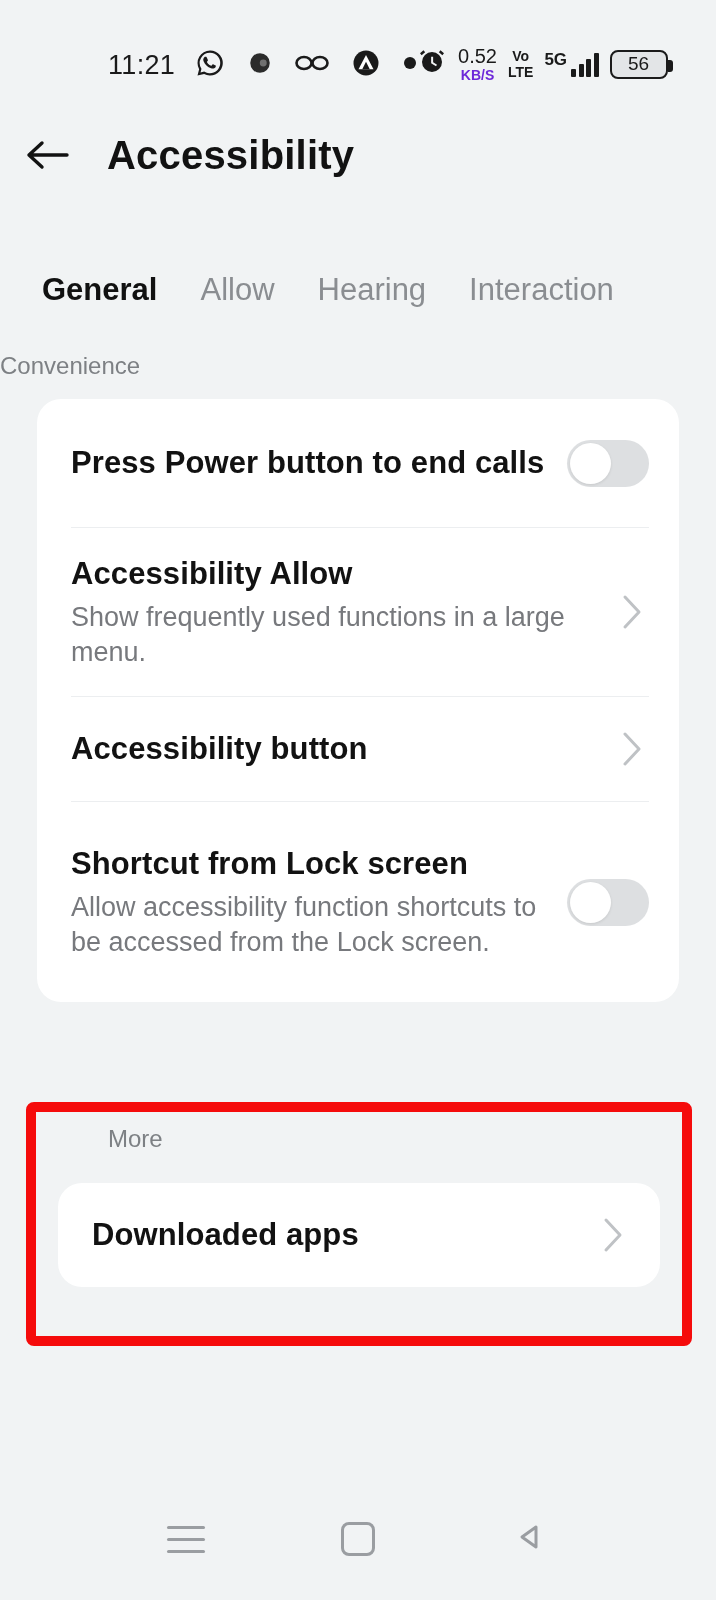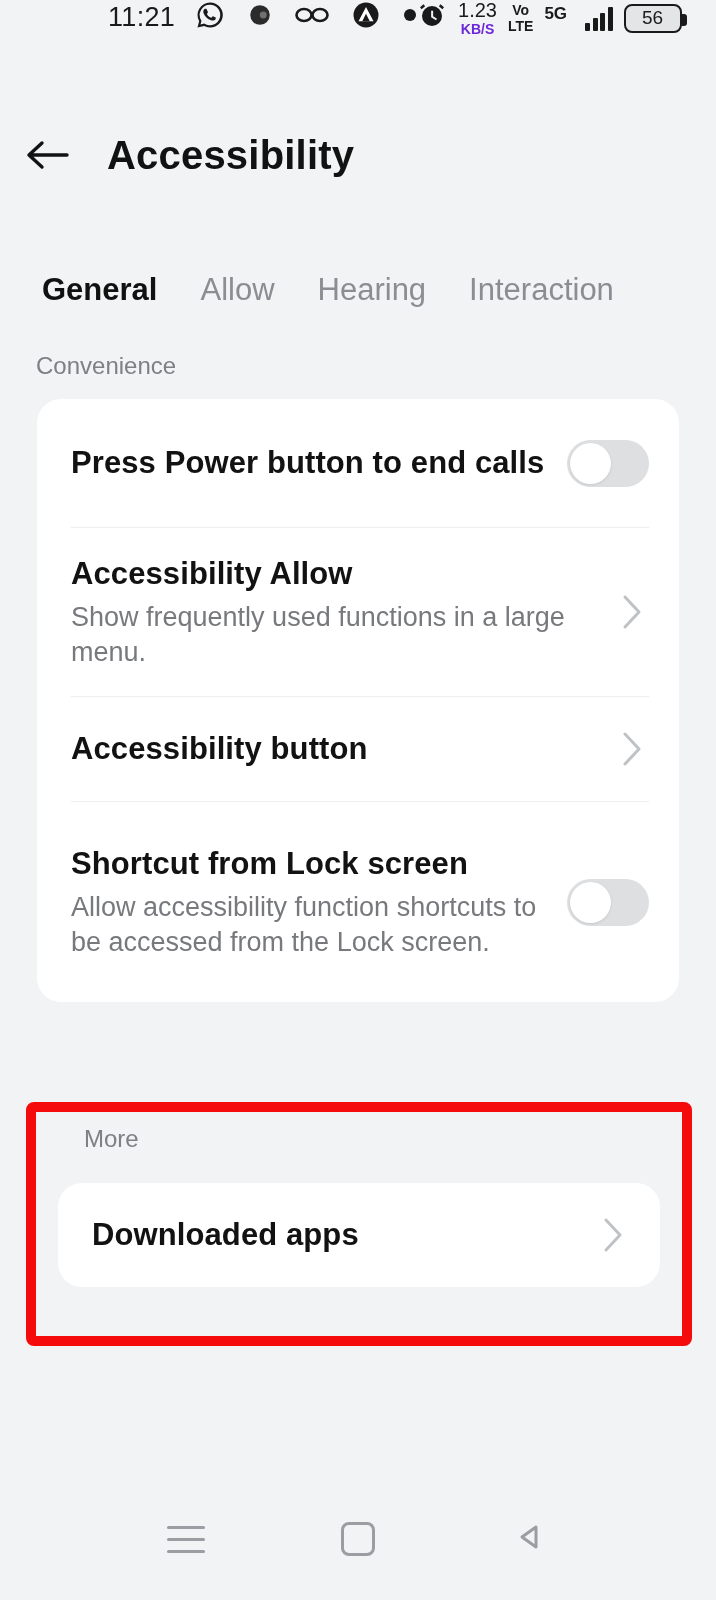--- a/index.html
+++ b/index.html
@@ -12,34 +12,34 @@
   .screen {
     position: relative;
     width: 716px; height: 1600px;
     background: #f1f3f4;
   }
 
   
   .statusbar {
     position: absolute; top: 0; left: 0;
     width: 716px; height: 82px;
-    display: flex; align-items: flex-start;
+    display: flex; align-items: flex-end;
     padding: 0 22px 0 0;
   }
   .sb-left { display: flex; align-items: center; gap: 20px; padding-left: 108px; }
   .sb-time { font-size: 27px; font-weight: 500; color: #1a1a1a; letter-spacing: .3px; }
   .sb-icons { display: flex; align-items: center; gap: 22px; }
   .sb-right { margin-left: auto; display: flex; align-items: center; gap: 11px; padding-right: 64px;}
   .netspeed { display: flex; flex-direction: column; align-items: center; line-height: 1; }
   .netspeed .n1 { font-size: 20px; font-weight: 500; color: #1a1a1a; }
   .netspeed .n2 { font-size: 14px; font-weight: 700; color: #6d28d9; margin-top: 2px; }
   .volte { display: flex; flex-direction: column; align-items: center; line-height: 1; }
   .volte .v1 { font-size: 14px; font-weight: 700; color: #1a1a1a; }
   .volte .v2 { font-size: 14px; font-weight: 700; color: #1a1a1a; margin-top: 2px; }
-  .netgroup { display: flex; align-items: flex-end; gap: 18px; }
+  .netgroup { display: flex; align-items: flex-end; gap: 4px; }
   .fiveg { font-size: 17px; font-weight: 700; color: #1a1a1a; line-height: 1; margin-bottom: 9px;}
   .bars { display: flex; align-items: flex-end; gap: 2.5px; height: 24px; }
   .bars i { display: block; width: 5px; background: #1a1a1a; border-radius: 1px; }
   .bars i:nth-child(1){ height: 8px; }
   .bars i:nth-child(2){ height: 13px; }
   .bars i:nth-child(3){ height: 18px; }
   .bars i:nth-child(4){ height: 24px; }
   .battery {
     position: relative;
     width: 58px; height: 29px;
@@ -82,21 +82,20 @@
     width: 100%; height: 5px; background: #141414; border-radius: 3px;
   }
   .tab-fade {
     position: absolute; right: 0; top: 0; width: 46px; height: 90px;
     background: linear-gradient(to right, rgba(241,243,244,0), #f1f3f4 88%);
   }
 
   
   .section-label {
     font-size: 24px; color: #7d8084; font-weight: 400;
-    padding-left: 36px;
   }
   .card {
     background: #ffffff;
     border-radius: 24px;
     margin: 0 37px;
   }
   .row {
     position: relative;
     display: flex; align-items: center;
     padding: 0 30px 0 34px;
@@ -127,21 +126,21 @@
 
   
   .more-wrap {
     position: absolute; top: 1102px; left: 26px;
     width: 666px; height: 244px;
     border: 10px solid #f50b0b;
     border-radius: 8px;
     background: #f1f3f4;
   }
   .more-inner { padding-top: 13px; }
-  .more-inner .section-label { padding-left: 48px; }
+  .more-inner .section-label { padding-left: 72px; }
   .more-inner .card { margin: 30px 22px 0 22px; }
   .more-inner .row { min-height: 104px; }
 
   
   .navbar {
     position: absolute; bottom: 0; left: 0;
     width: 716px; height: 122px;
     display: flex; align-items: center; justify-content: space-around;
     padding: 0 100px;
   }
@@ -193,21 +192,21 @@
       </div>
     </div>
 
     <div class="sb-right">
       <span>
         <svg width="30" height="30" viewBox="0 0 24 24">
             <path fill="#1a1a1a" d="M5.2 2.6 2.4 5l1.3 1.5 2.8-2.4zm13.6 0-1.3 1.5 2.8 2.4L21.6 5zM12 4a8 8 0 1 0 0 16 8 8 0 0 0 0-16zm.9 3.8v4.4l3.1 1.9-.8 1.3-3.9-2.4V7.8z"></path>
           </svg>
       </span>
       <div class="netspeed">
-        <span class="n1">1.23</span>
+        <span class="n1">0.52</span>
         <span class="n2">KB/S</span>
       </div>
       <div class="volte">
         <span class="v1">Vo</span>
         <span class="v2">LTE</span>
       </div>
       <div class="netgroup">
         <span class="fiveg">5G</span>
         <span class="bars">
             <i></i>

